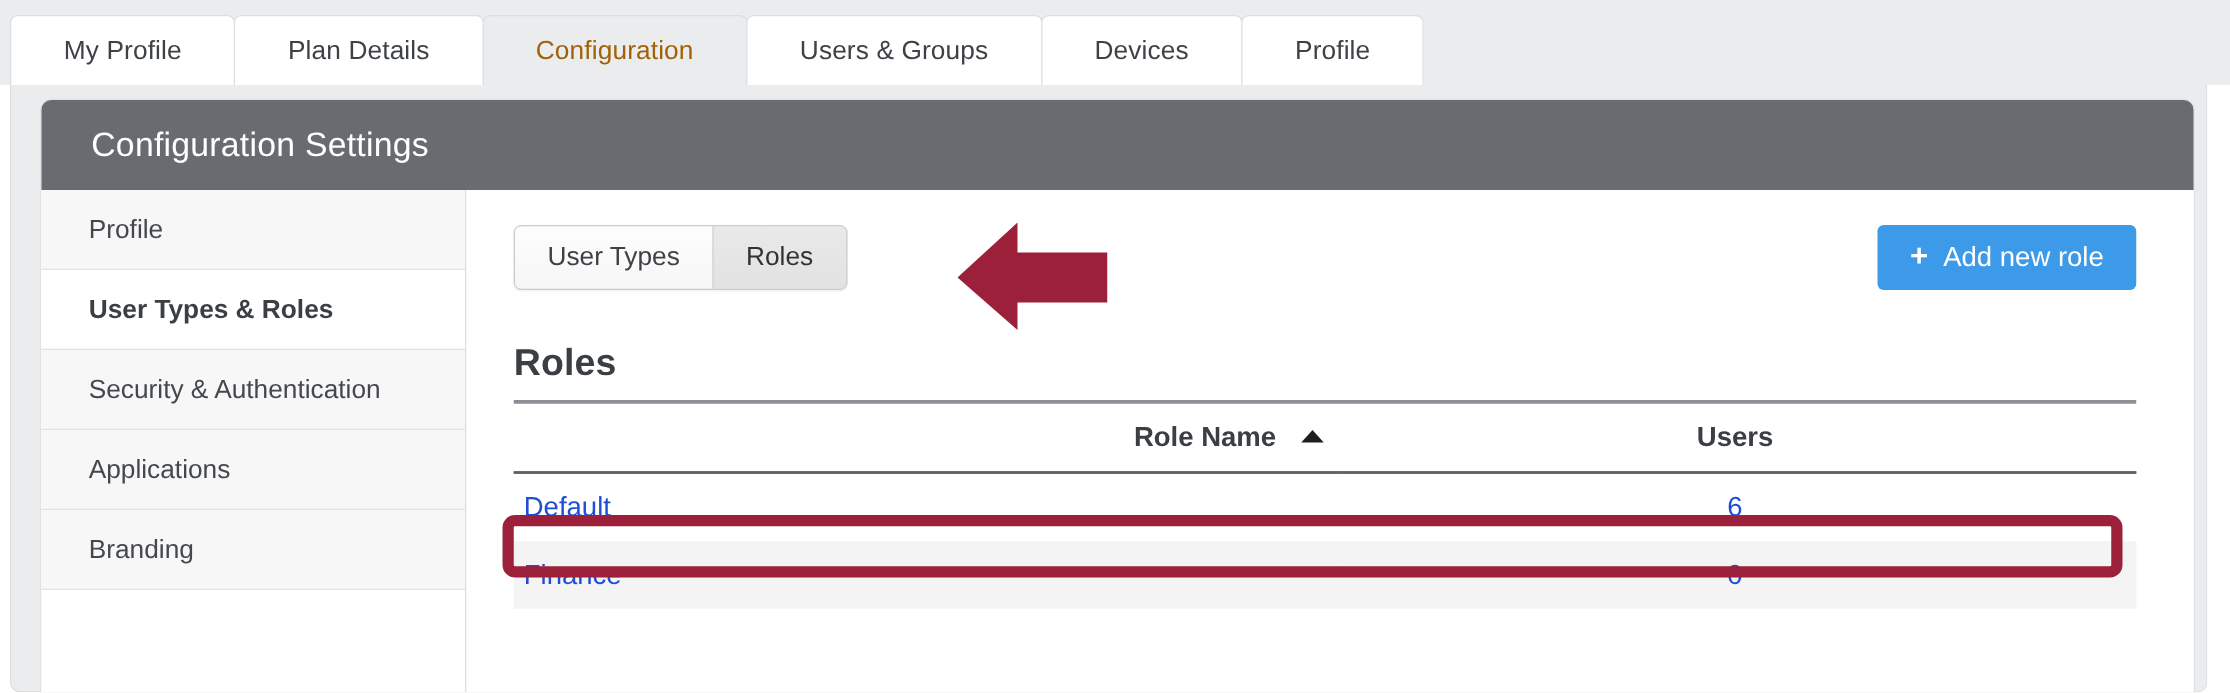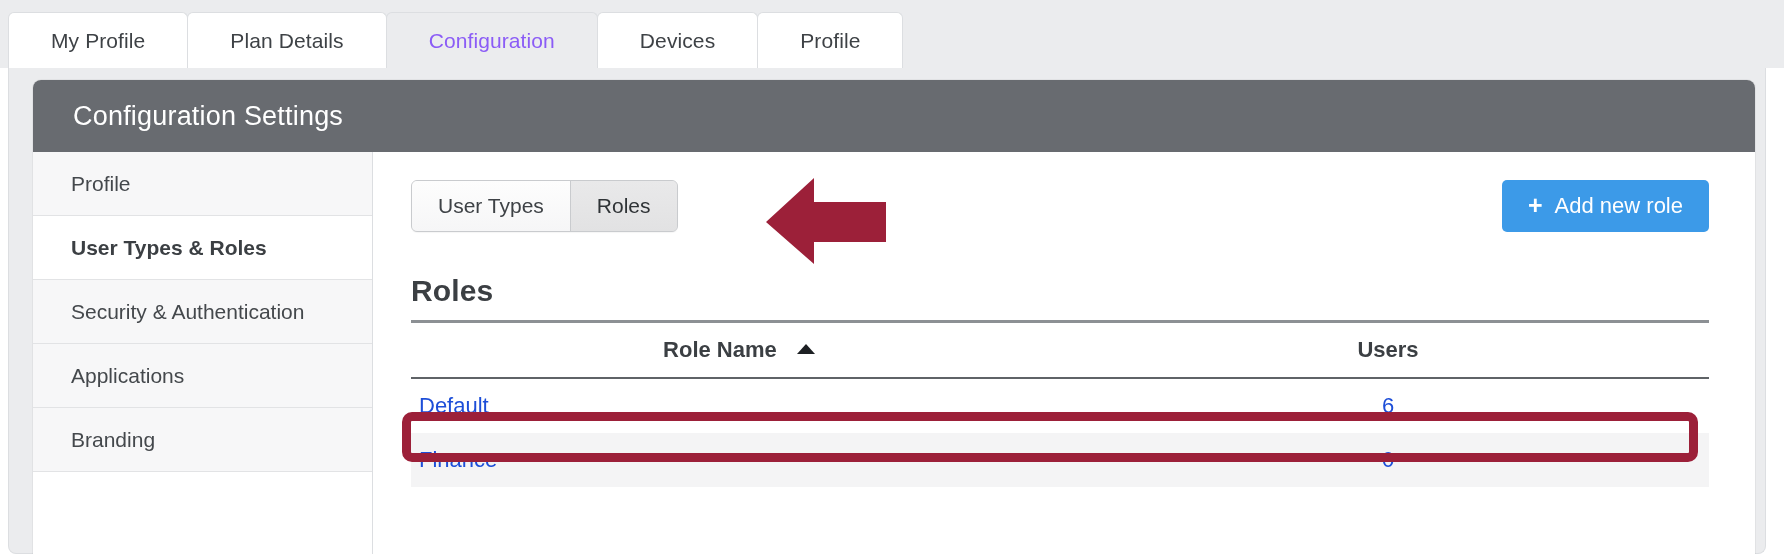--- a/index.html
+++ b/index.html
@@ -46,21 +46,21 @@
     margin-right: -1px;
     font-size: 21px;
     color: #3e4246;
     letter-spacing: 0.1px;
     white-space: nowrap;
     box-sizing: border-box;
   }
   .tab.active {
     background: #ebecee;
     border-color: #dcdee1;
-    color: #8b5cf6;
+    color: #a16207;
   }
 
   
   .page-shell {
     position: absolute;
     left: 8px;
     top: 68px;
     width: 1758px;
     height: 486px;
     background: #ebecee;
@@ -206,21 +206,21 @@
     background: #8c9094;
     width: 100%;
   }
 
   .table {
     width: 100%;
     border-collapse: collapse;
     table-layout: fixed;
   }
   .table th {
-    text-align: center;
+    text-align: right;
     font-size: 22px;
     font-weight: bold;
     color: #3b3f43;
     padding: 14px 10px 14px 8px;
     border-bottom: 2px solid #5f6367;
     box-sizing: border-box;
   }
   .table th.users-col,
   .table td.users-col {
     text-align: center;
@@ -271,20 +271,21 @@
   }
 </style>
 </head>
 <body>
 
 <div class="tabstrip">
   <div class="tabs">
     <div class="tab">My Profile</div>
     <div class="tab">Plan Details</div>
     <div class="tab active">Configuration</div>
+    <div class="tab">Users &amp; Groups</div>
     <div class="tab">Devices</div>
     <div class="tab">Profile</div>
   </div>
 </div>
 
 <div class="page-shell">
   <div class="card">
 
     <div class="card-header">
       <span class="card-header-title">Configuration Settings</span>

